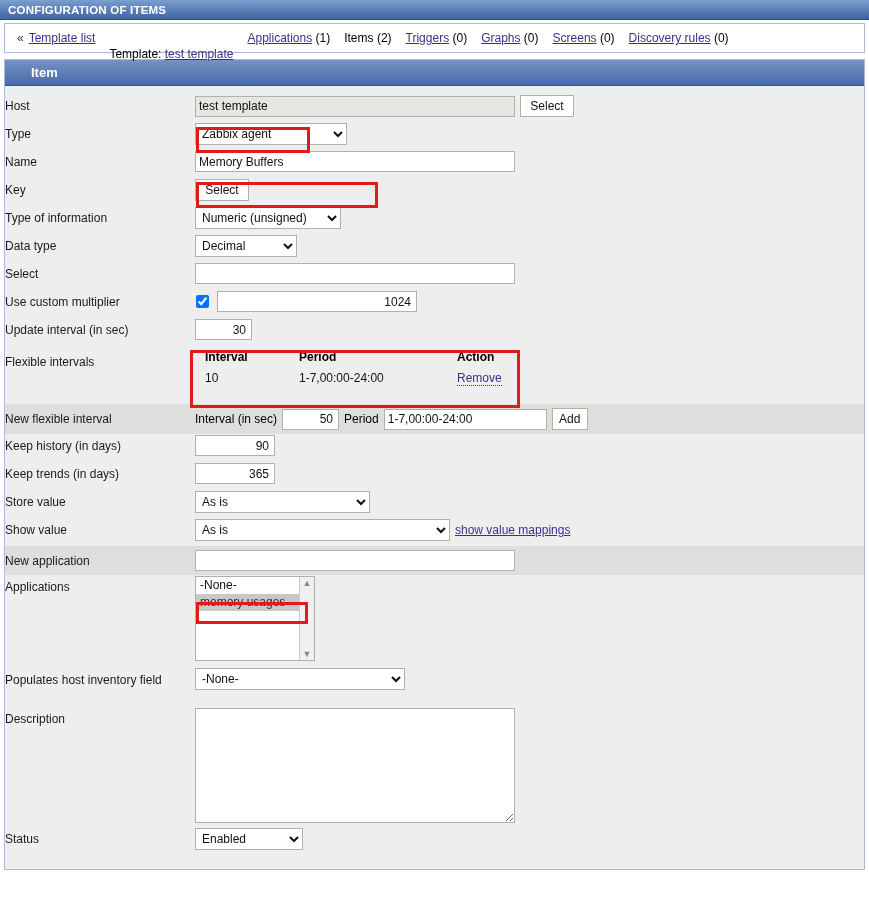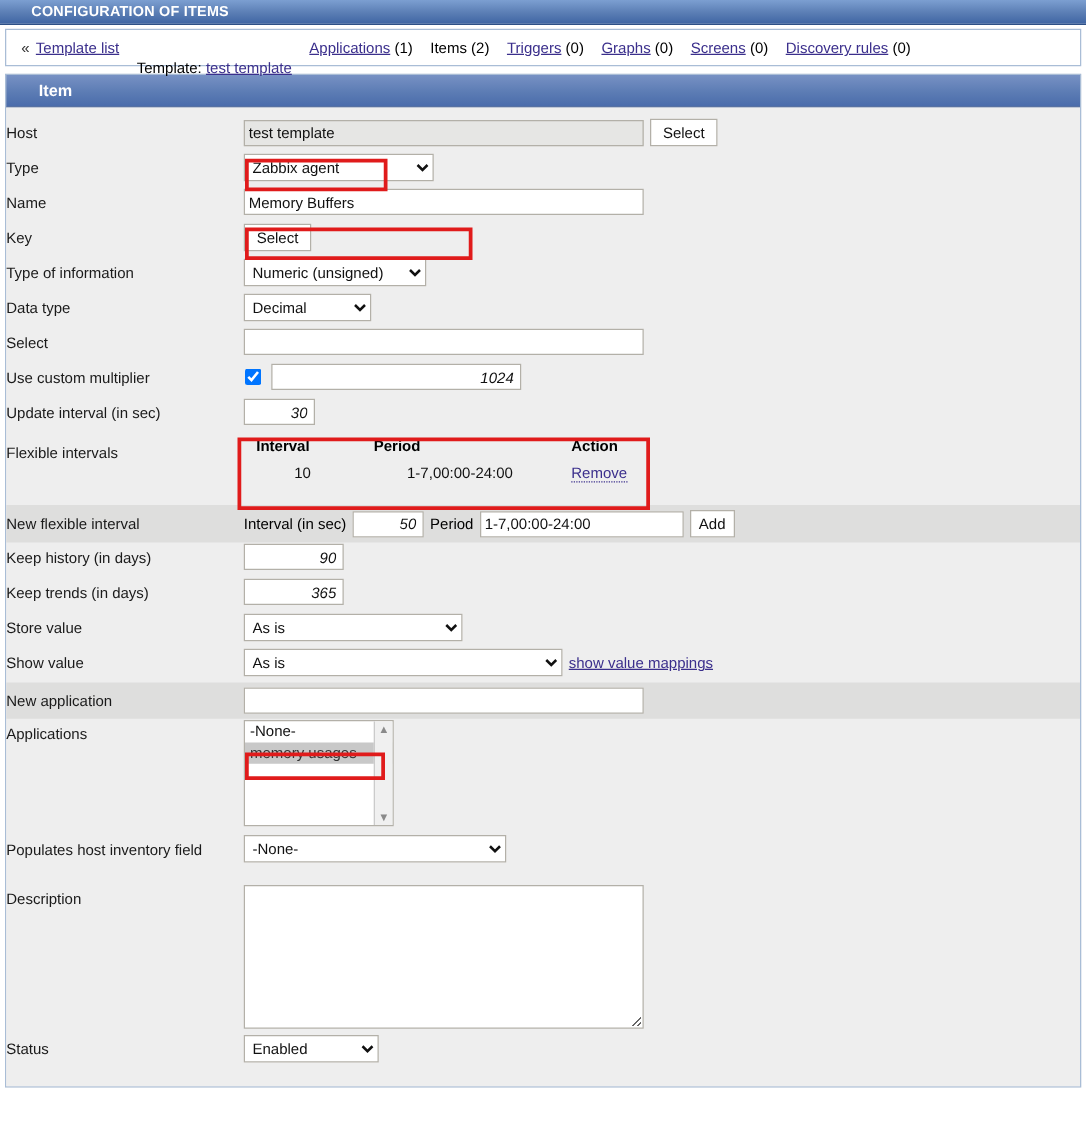--- a/index.html
+++ b/index.html
@@ -18,21 +18,21 @@
     background: #ffffff;
   }
 
   
   .titlebar {
     height: 20px;
     background: linear-gradient(to bottom, #7c9fd1 0%, #5d80b6 50%, #3f65a3 100%);
     border-bottom: 1px solid #2d4f86;
     display: flex;
     align-items: center;
-    padding-left: 25px;
+    padding-left: 8px;
   }
   .titlebar-text {
     color: #ffffff;
     font-weight: bold;
     font-size: 11.5px;
     letter-spacing: 0.2px;
   }
 
   
   .navwrap {
@@ -107,21 +107,21 @@
   input.txt {
     height: 21px;
     border: 1px solid #b3b0a8;
     background: #ffffff;
     font-family: "Liberation Sans", sans-serif;
     font-size: 12px;
     color: #111;
     padding: 0 3px;
   }
   input.txt.readonly { background: #e6e6e4; }
-  input.num { text-align: right; padding-right: 5px; font-style: italic; }
+  input.num { text-align: right; padding-right: 5px; }
 
   select.sel {
     height: 22px;
     border: 1px solid #b3b0a8;
     background: #ffffff;
     font-family: "Liberation Sans", sans-serif;
     font-size: 12px;
     color: #111;
     padding: 1px 2px;
   }
@@ -157,21 +157,21 @@
     font-size: 12px;
   }
   .fx-table th {
     text-align: left;
     font-weight: bold;
     padding: 3px 10px 5px 10px;
     font-size: 12px;
     color: #000;
   }
   .fx-table td {
-    text-align: center;
+    text-align: left;
     padding: 2px 10px 4px 10px;
     font-size: 12px;
     color: #111;
   }
   .fx-col-interval { width: 94px; }
   .fx-col-period { width: 158px; }
 
   
   .listbox {
     width: 120px;

